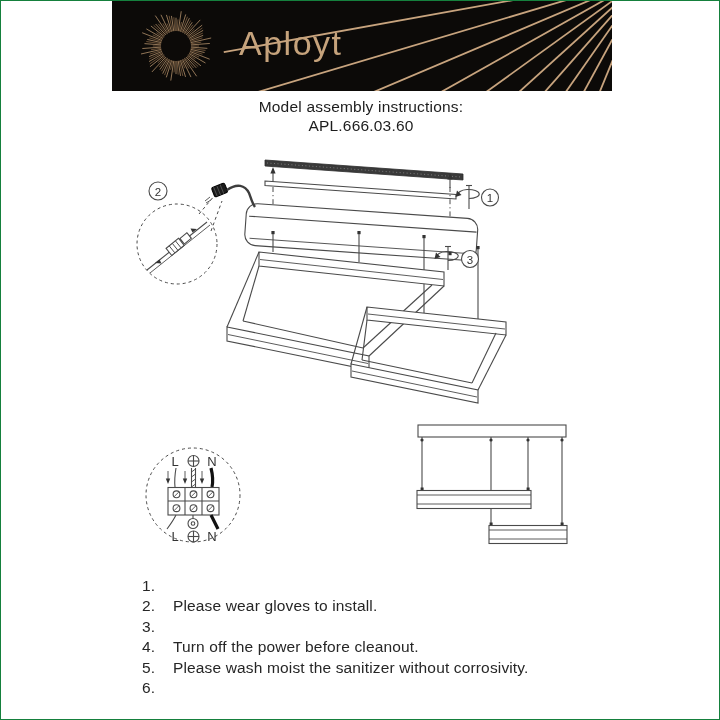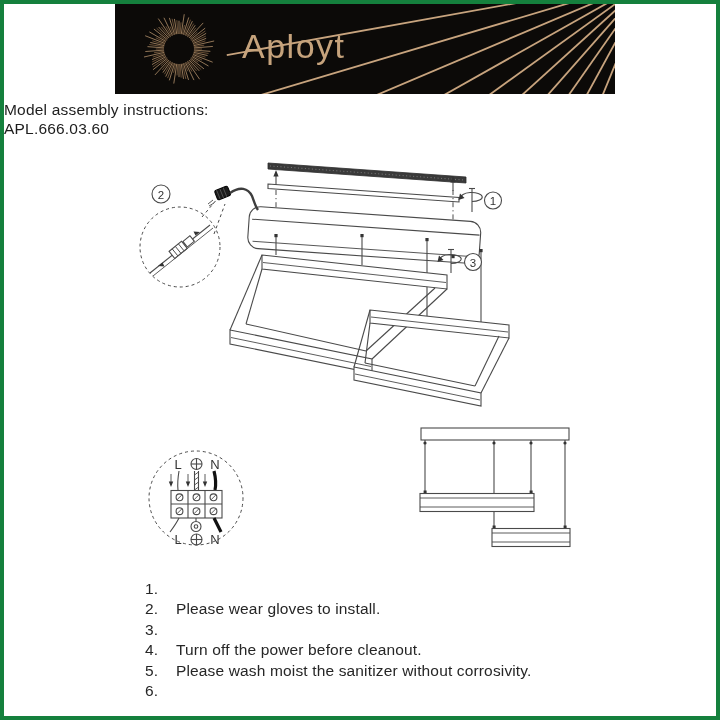--- a/index.html
+++ b/index.html
@@ -1,31 +1,31 @@
 <!DOCTYPE html>
 <html><head>
 <meta charset="utf-8">
 <style>
   html,body{margin:0;padding:0;background:#fff;}
   .page{
     position:relative;width:720px;height:720px;background:#fff;
     font-family:"Liberation Sans",sans-serif;overflow:hidden;
-    border:4px solid #15803d;box-sizing:border-box;
+    border:1px solid #15803d;box-sizing:border-box;
   }
   .header{
     position:absolute;left:111px;top:0;width:500px;height:90px;
     background:#0c0a08;overflow:hidden;
   }
   .header svg{position:absolute;left:0;top:0;}
   .brand{
     position:absolute;left:127px;top:23px;
     font-size:34px;color:#c6a37c;letter-spacing:1.5px;font-weight:400;
   }
   .title-block{
-    position:absolute;top:96px;left:0;width:720px;text-align:left;
+    position:absolute;top:96px;left:0;width:720px;text-align:center;
     font-size:15.5px;line-height:19px;color:#1d1d1d;letter-spacing:.2px;
   }
   .instructions{position:absolute;left:141px;top:575px;}
   .inst-row{display:flex;font-size:15.5px;line-height:20.4px;color:#262626;letter-spacing:.15px;}
   .inst-row .num{width:22px;padding-right:9px;}
   #diagram-svg{position:absolute;left:0;top:140px;}
   .ln{stroke:#4a4a4a;fill:none;stroke-width:1.1;}
   .lnthin{stroke:#4a4a4a;fill:none;stroke-width:0.9;}
   .fw{fill:#ffffff;stroke:#4a4a4a;stroke-width:1.1;}
   .fd{fill:#333;stroke:none;}

